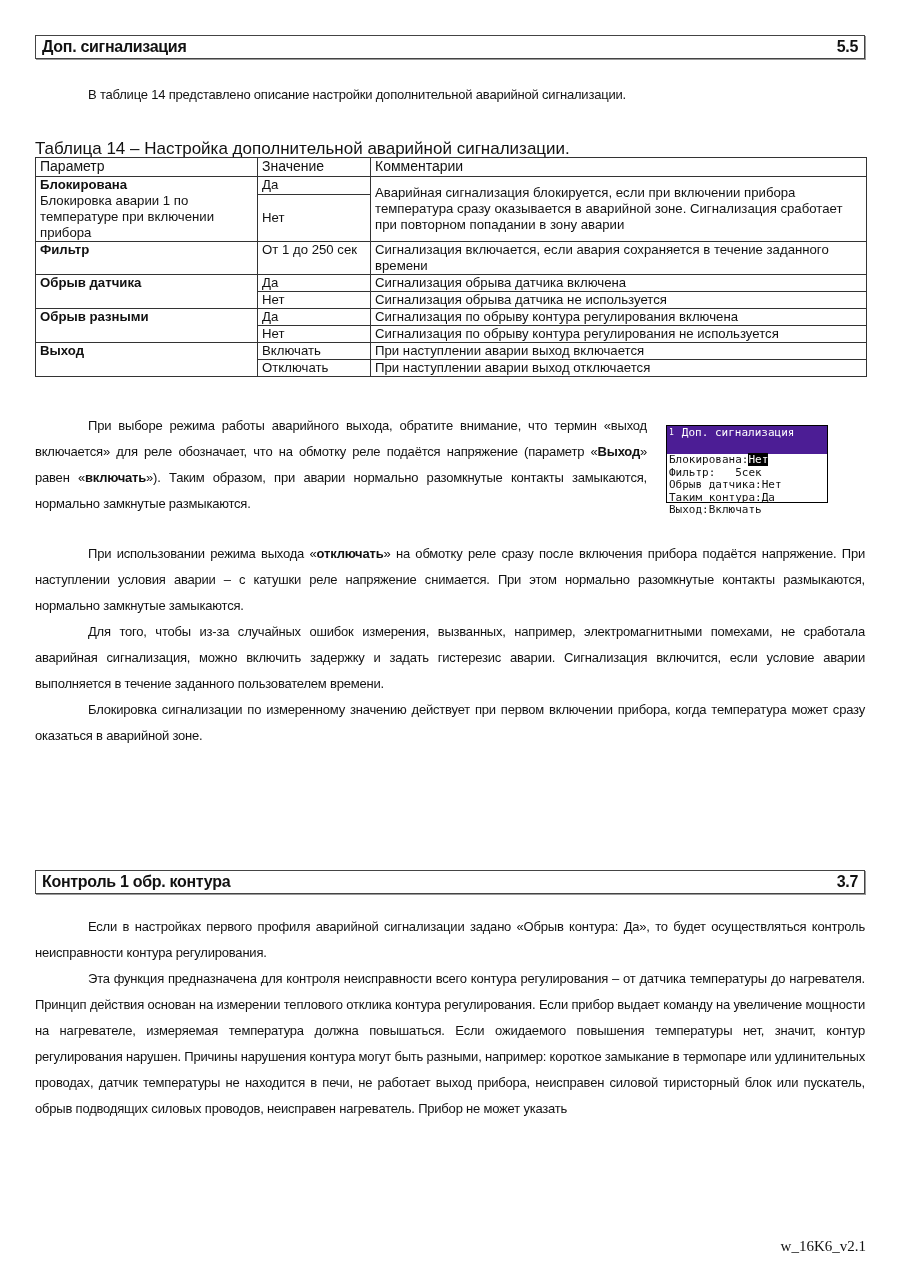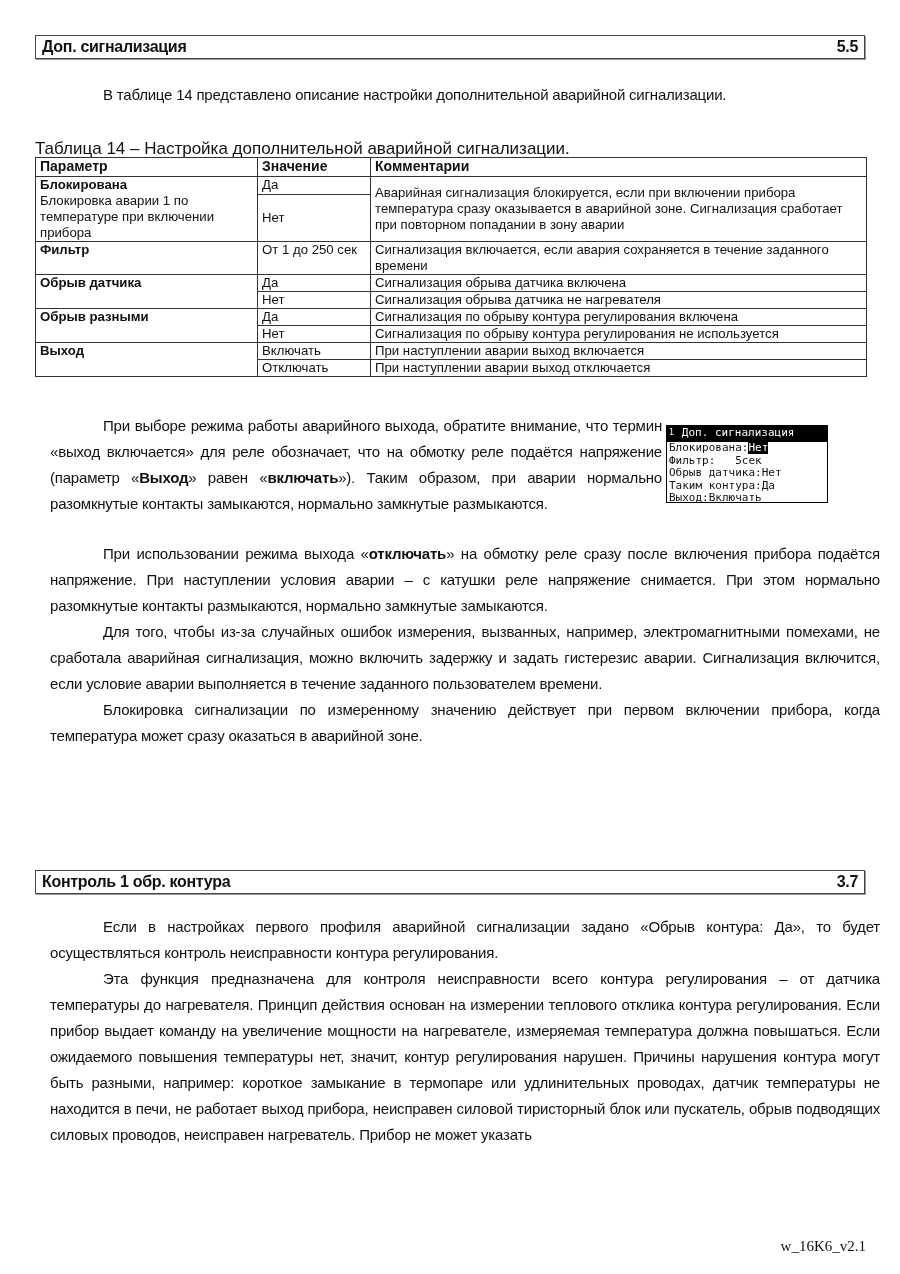--- a/index.html
+++ b/index.html
@@ -8,53 +8,53 @@
 
   .section-header {
     position: absolute; left: 35px; width: 830px; height: 24px;
     border: 1px solid #444; box-sizing: border-box;
     font-family: "Liberation Sans", sans-serif; font-weight: bold; font-size: 16px;
     display: flex; align-items: center; justify-content: space-between;
     padding: 0 6px 0 6px; letter-spacing: -0.3px;
     box-shadow: 1px 1px 0 #999;
   }
   .body-text {
-    position: absolute; left: 50px; width: 830px;
-    font-family: "Liberation Sans", sans-serif; font-size: 15px; line-height: 26px;
+    position: absolute; left: 35px; width: 830px;
+    font-family: "Liberation Sans", sans-serif; font-size: 13px; line-height: 26px;
     text-align: justify; letter-spacing: -0.2px;
   }
   .body-text p { margin: 0; text-indent: 53px; }
   .body-text b { font-weight: bold; }
 
   .caption {
     position: absolute; left: 35px; top: 141px;
     font-family: "Liberation Sans", sans-serif; font-size: 17px; line-height: 15px;
   }
   table.params {
     position: absolute; left: 35px; top: 157px; width: 832px;
     border-collapse: collapse;
     font-family: "Liberation Sans", sans-serif; font-size: 13.2px; line-height: 16px;
   }
   table.params td, table.params th {
     border: 1px solid #333; padding: 0 4px; vertical-align: top; text-align: left;
   }
-  table.params th { font-weight: bold; font-size: 14px; height: 18px; margin-left: 6px; }
+  table.params th { font-weight: normal; font-size: 14px; height: 18px; margin-left: 6px; }
   table.params td.name { width: 213px; }
   table.params td.val { width: 104px; }
   table.params td.bold-name { font-weight: bold; }
   table.params td.middle { vertical-align: middle; }
   .name-title { font-weight: bold; }
 
   .lcd {
     position: absolute; left: 666px; top: 425px; width: 162px; height: 78px;
     border: 1px solid #000; box-sizing: border-box; background: #fff;
     font-family: "DejaVu Sans Mono", monospace; font-size: 11px; line-height: 12.5px;
   }
   .lcd-title {
-    background: #000000; color: #fff; height: 16px; line-height: 14px; padding-left: 2px;
+    background: #4c1d95; color: #fff; height: 28px; line-height: 14px; padding-left: 2px;
     font-size: 11px; white-space: pre;
   }
   .lcd-title .lcd-num { font-size: 8px; vertical-align: top; margin-right: 8px; }
   .lcd-line { padding-left: 2px; white-space: pre; }
   .lcd-hl { background: #000; color: #fff; }
 
   .page-num {
     position: absolute; left: 0; width: 900px; top: 1215px; text-align: center;
     font-family: "Liberation Serif", serif; font-size: 14px;
   }
@@ -105,21 +105,21 @@
       <td>Сигнализация включается, если авария сохраняется в течение заданного времени</td>
     </tr>
 
     <tr>
       <td class="name bold-name" rowspan="2">Обрыв датчика</td>
       <td class="val">Да</td>
       <td>Сигнализация обрыва датчика включена</td>
     </tr>
     <tr>
       <td class="val">Нет</td>
-      <td>Сигнализация обрыва датчика не нагревателя</td>
+      <td>Сигнализация обрыва датчика не используется</td>
     </tr>
 
     <tr>
       <td class="name bold-name" rowspan="2">Обрыв разными</td>
       <td class="val">Да</td>
       <td>Сигнализация по обрыву контура регулирования включена</td>
     </tr>
     <tr>
       <td class="val">Нет</td>
       <td>Сигнализация по обрыву контура регулирования не используется</td>

